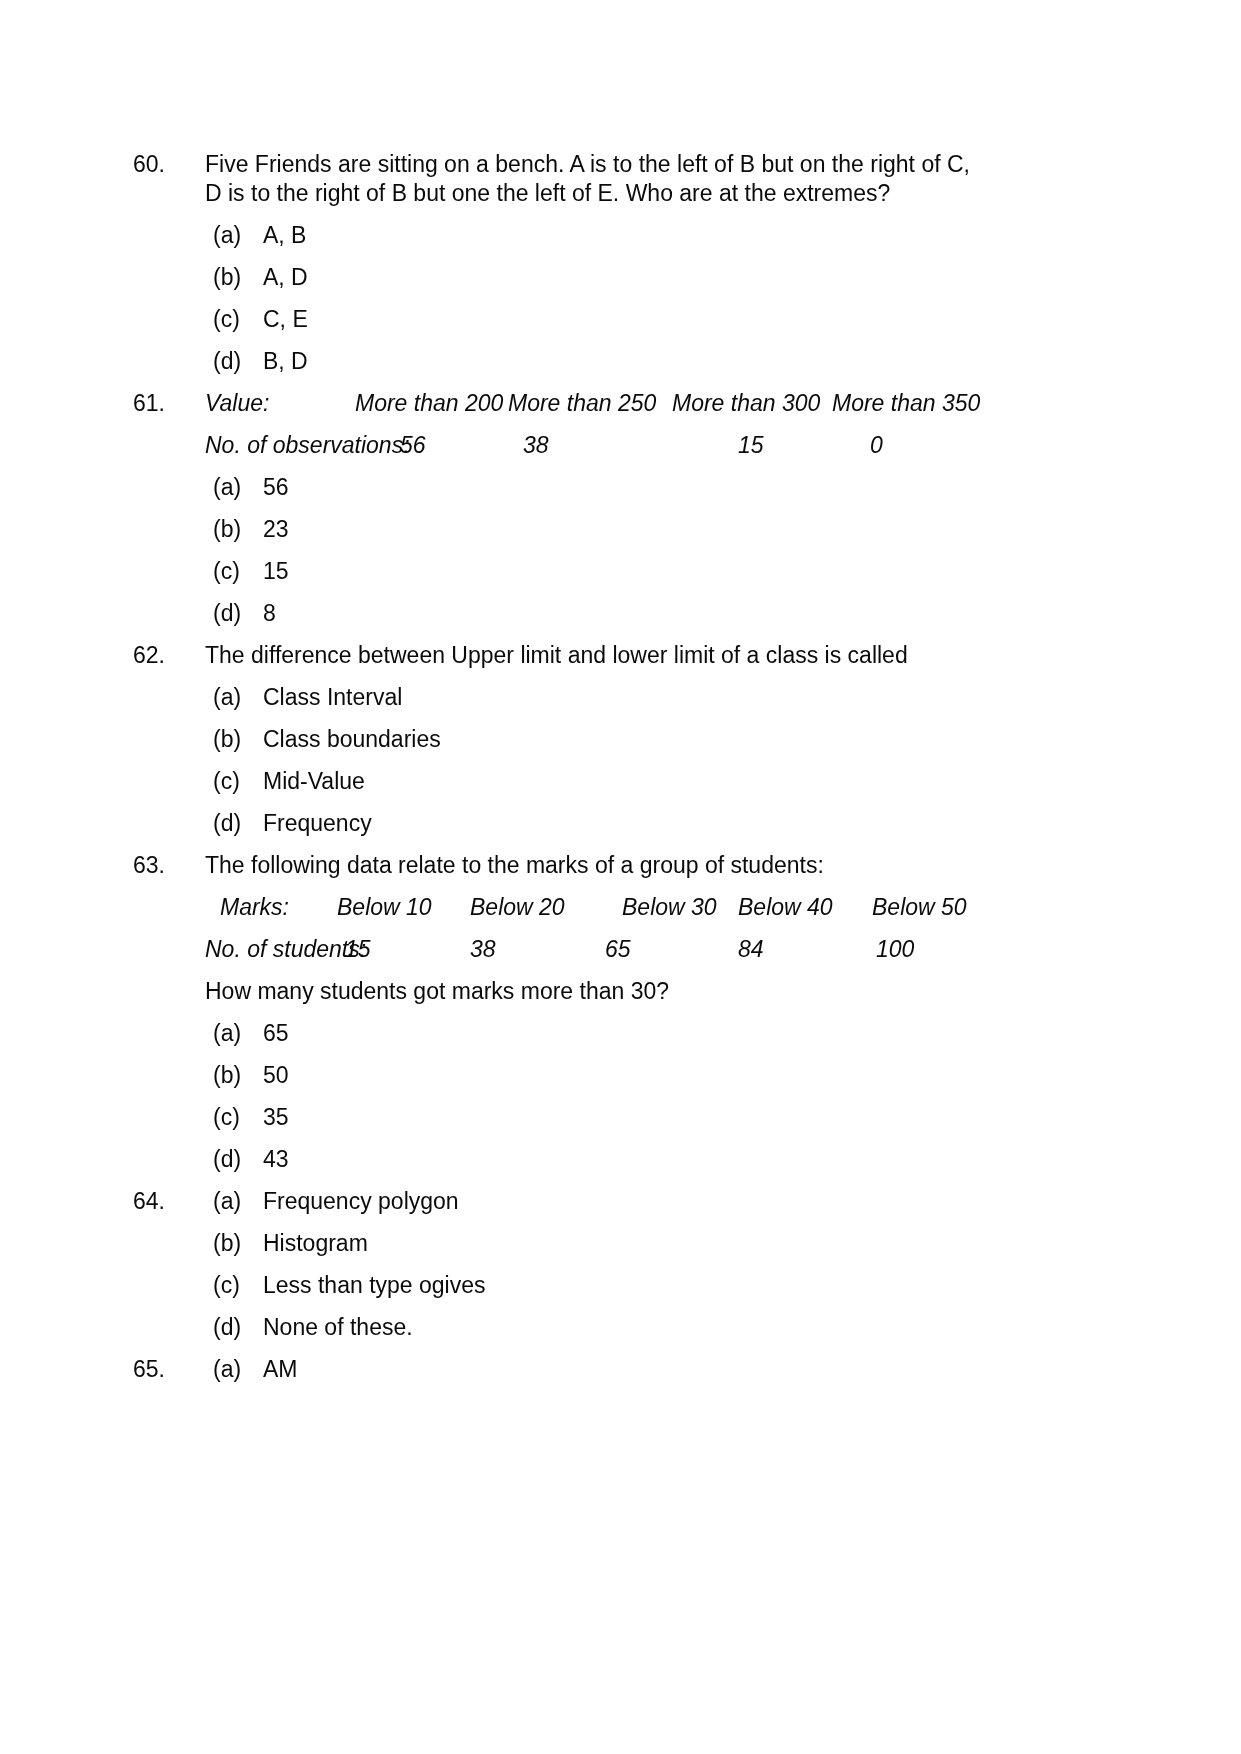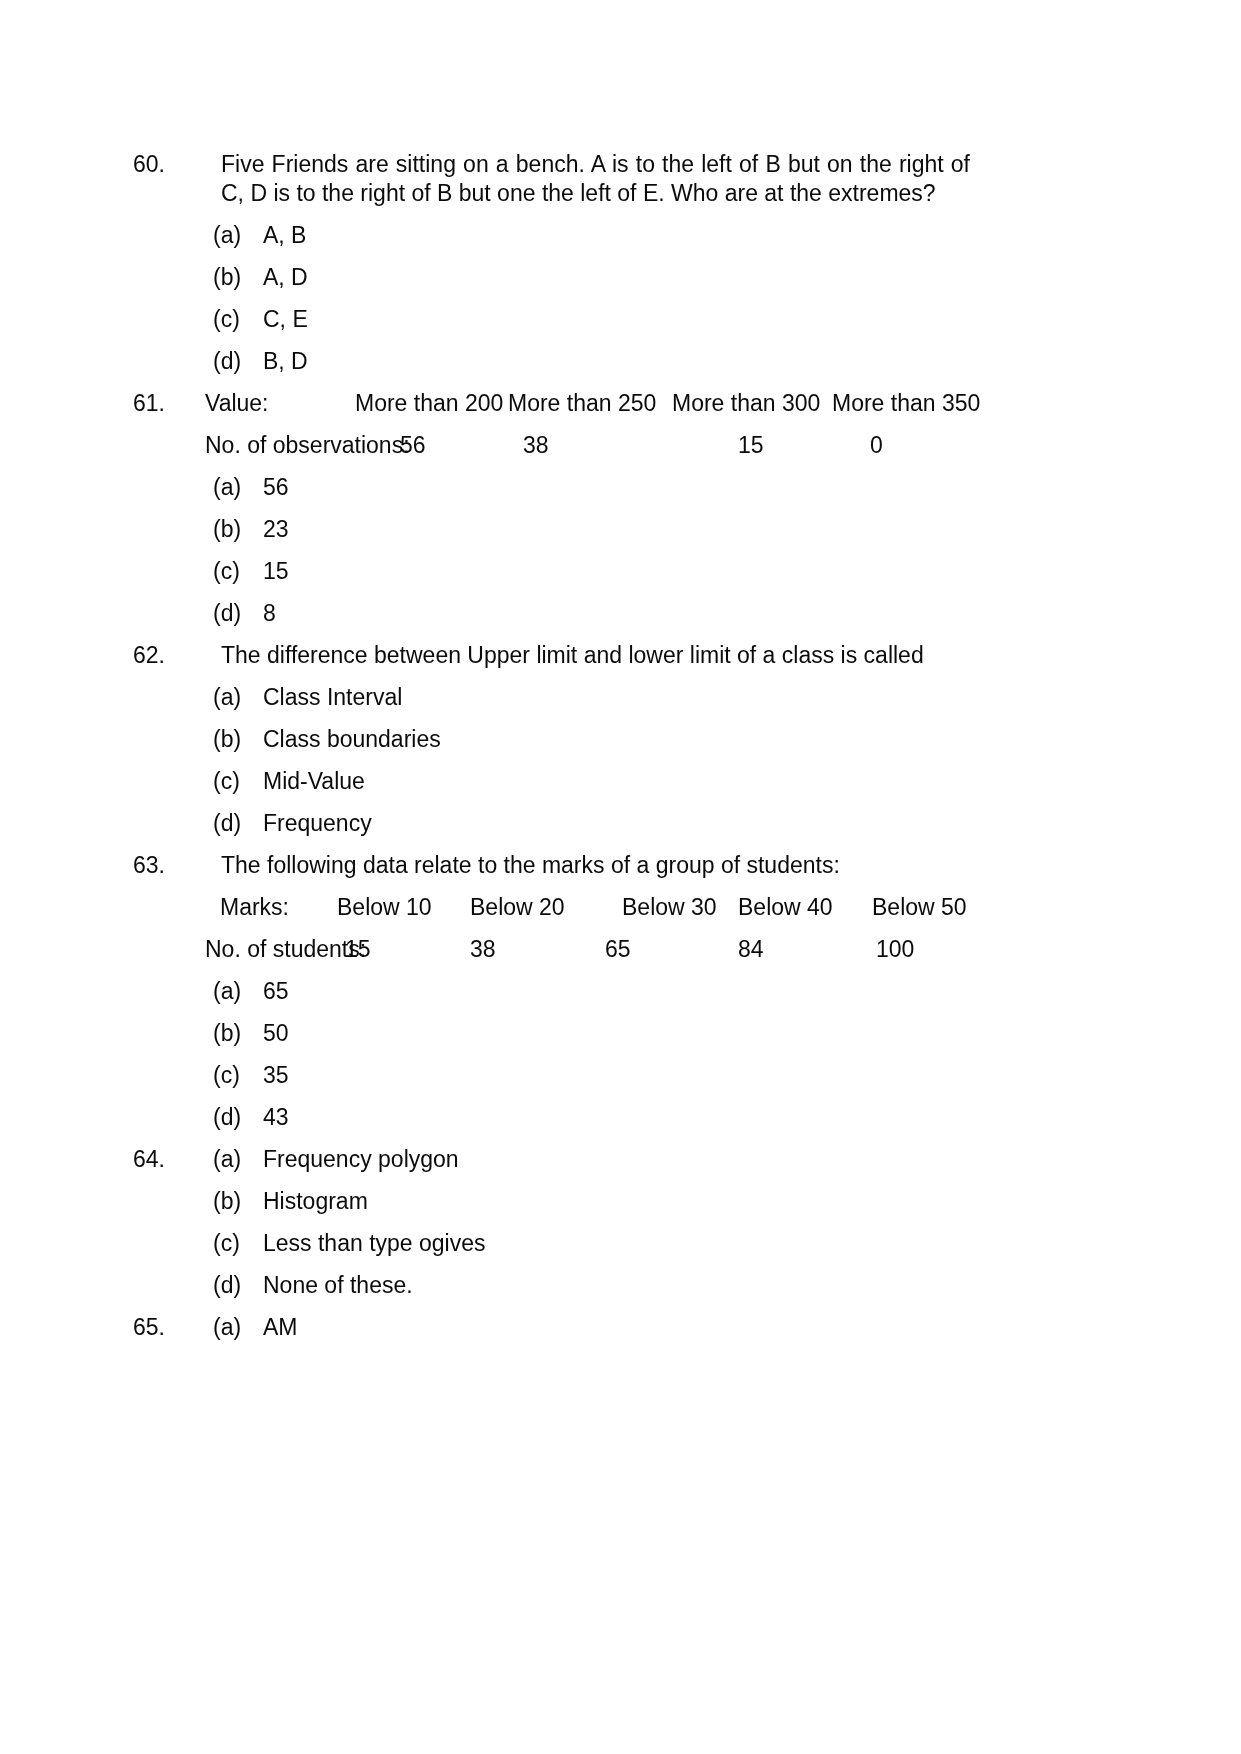--- a/index.html
+++ b/index.html
@@ -21,38 +21,39 @@
     width: 837px;
   }
   .question { display: flex; align-items: flex-start; }
   .qnum {
     flex: 0 0 72px;
     width: 72px;
     line-height: 29px;
   }
   .qbody { flex: 1 1 auto; width: 765px; }
   .qtext {
-    margin: 0 0 13px 16px;
+    margin: 0 0 13px 0;
     line-height: 29px;
     text-align: justify;
   }
   .subtext { margin: 0 0 13px 0; line-height: 29px; text-align: left; }
   .option {
     display: flex;
     line-height: 29px;
     margin: 0 0 13px 0;
     padding-left: 8px;
   }
   .olabel { flex: 0 0 50px; width: 50px; }
   .otext { flex: 1 1 auto; white-space: nowrap; }
   .trow {
     position: relative;
     height: 29px;
     line-height: 29px;
     margin: 0 1px 13px 0;
+    font-style: italic;
   }
   .tcell { position: absolute; top: 0; white-space: nowrap; }
   .page-number {
     position: absolute;
     left: 0;
     top: 1600px;
     width: 1241px;
     text-align: center;
     line-height: 29px;
   }
@@ -158,20 +159,21 @@
           <span class="tcell" style="left:667px">Below 50</span>
         </div>
         <div class="trow">
           <span class="tcell" style="left:0">No. of students:</span>
           <span class="tcell" style="left:140px">15</span>
           <span class="tcell" style="left:265px">38</span>
           <span class="tcell" style="left:400px">65</span>
           <span class="tcell" style="left:533px">84</span>
           <span class="tcell" style="left:671px">100</span>
         </div>
+        <p class="subtext">How many students got marks more than 30?</p>
         <div class="option">
           <span class="olabel">(a)</span>
           <span class="otext">65</span>
         </div>
         <div class="option">
           <span class="olabel">(b)</span>
           <span class="otext">50</span>
         </div>
         <div class="option">
           <span class="olabel">(c)</span>

